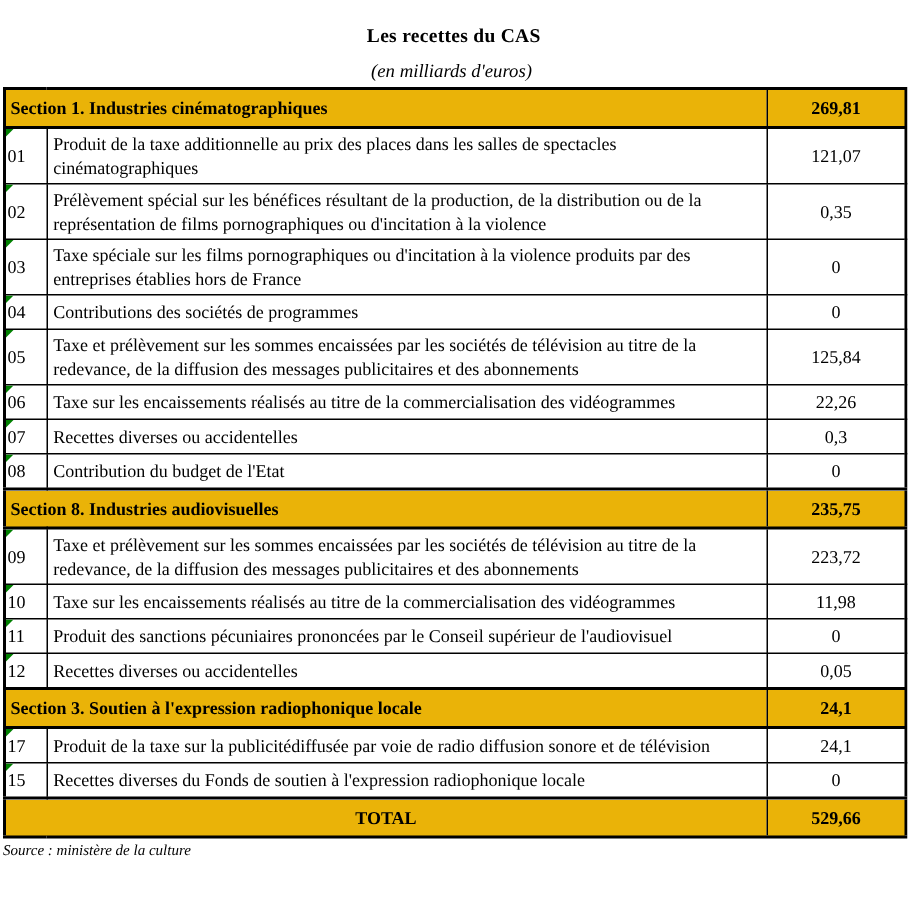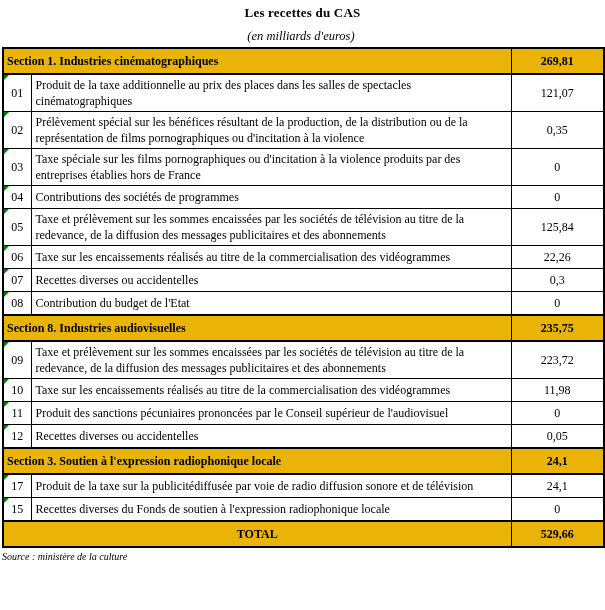--- a/index.html
+++ b/index.html
@@ -14,21 +14,21 @@
   .page {
     width: 605px;
     height: 610px;
     position: relative;
     box-sizing: border-box;
   }
   .doc-title {
     text-align: center;
     font-weight: bold;
     font-size: 13px;
-    padding-top: 5px;
+    padding-top: 16px;
     letter-spacing: 0.2px;
   }
   .unit-note {
     text-align: center;
     font-style: italic;
     font-size: 12.5px;
     padding-right: 3px;
     margin-top: 8px;
     margin-bottom: 3px;
   }
@@ -43,21 +43,21 @@
   col.c-desc  { width: 480px; }
   col.c-value { width: 93px; }
   td {
     border: 1px solid #000000;
     font-size: 12px;
     line-height: 16px;
     vertical-align: middle;
     overflow: hidden;
   }
   td.num {
-    text-align: center;
+    text-align: left;
     position: relative;
     padding: 2px 1px;
     font-family: Liberation Serif, serif;
   }
   td.desc {
     padding: 2px 4px;
   }
   td.value {
     text-align: center;
     padding: 2px 2px;

